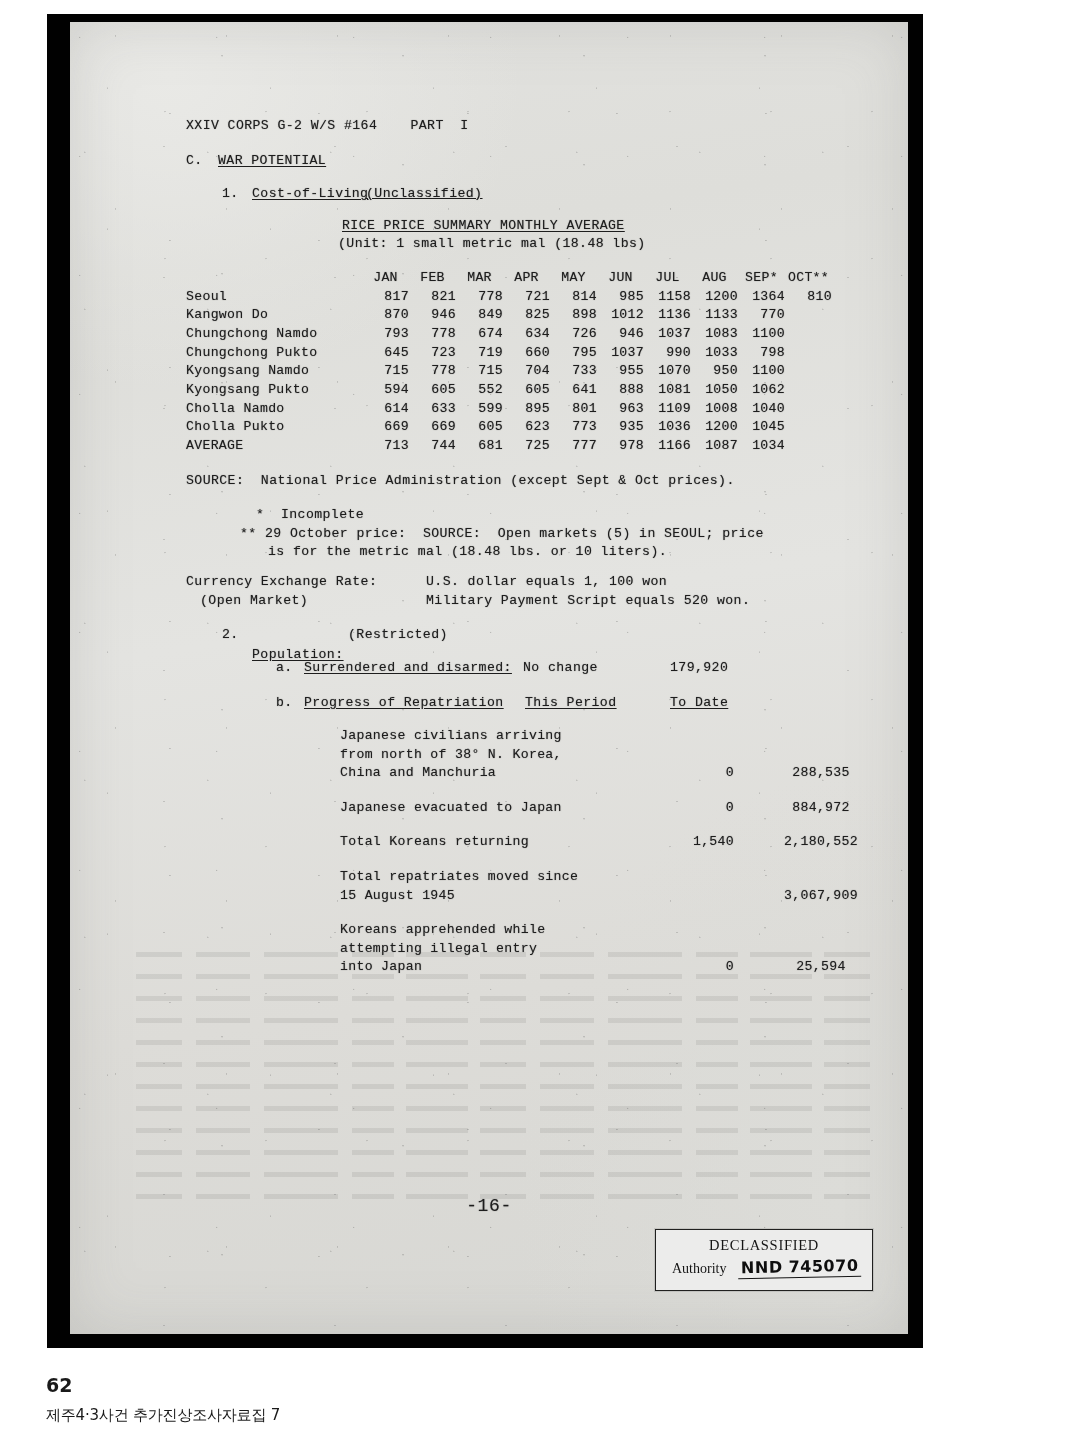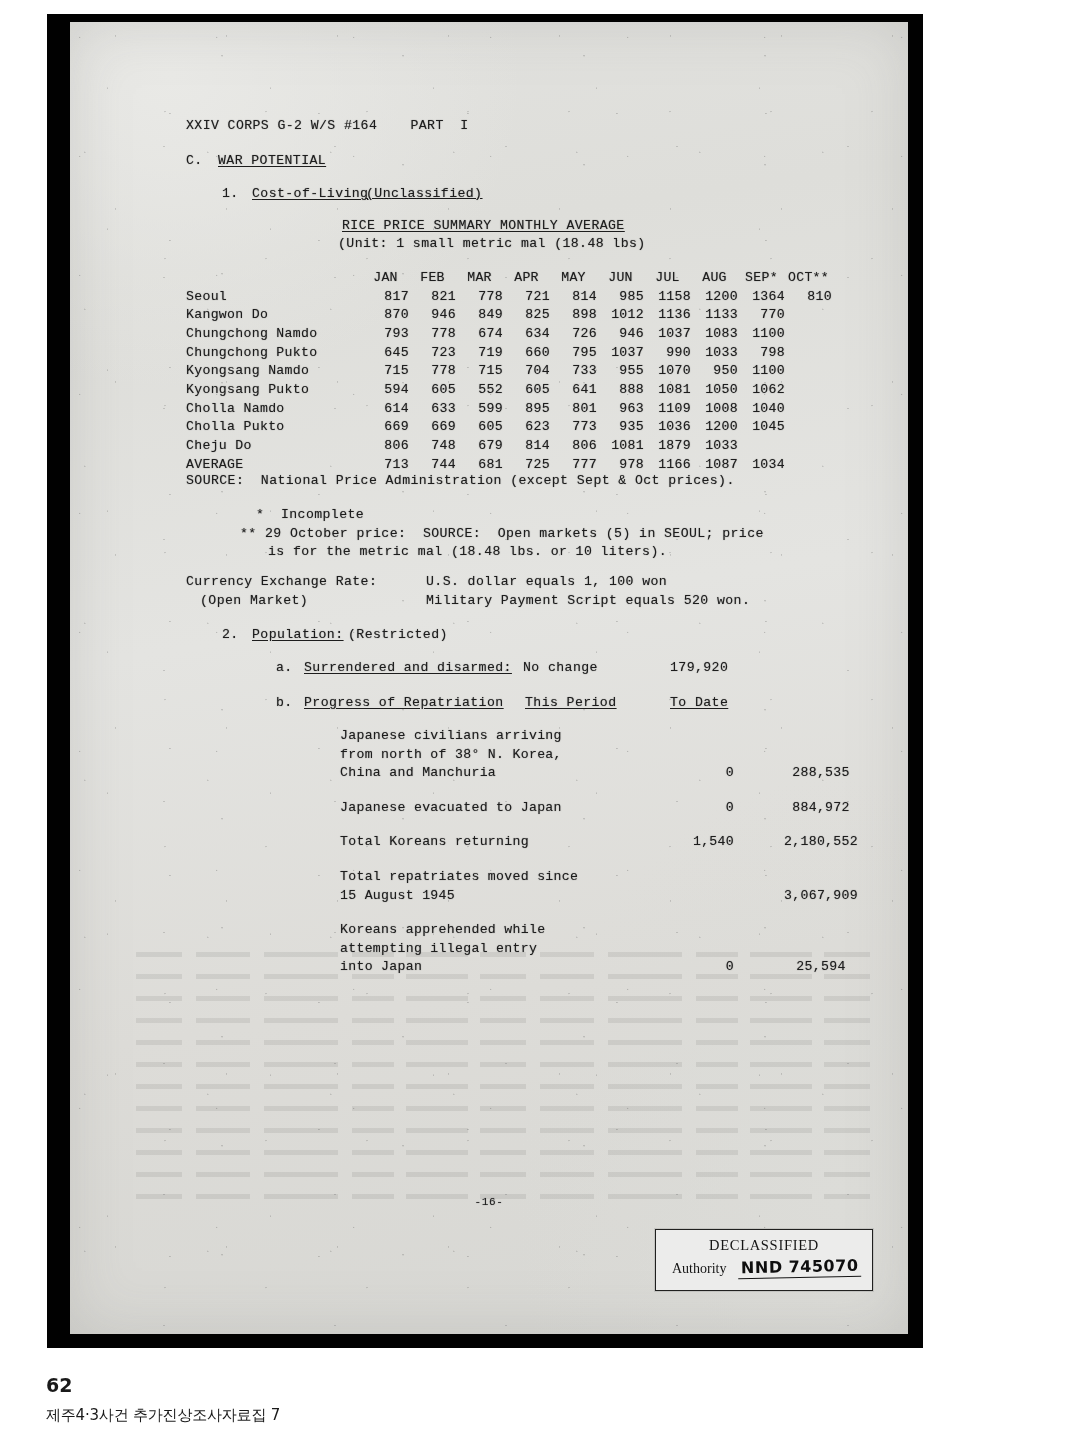--- a/index.html
+++ b/index.html
@@ -141,21 +141,21 @@
   #fn-1       { left: 186px; top: 484px; }
   #fn-2       { left: 170px; top: 503px; }
   #fn-2b      { left: 198px; top: 521px; }
 
   #cer-l1     { left: 116px; top: 551px; }
   #cer-l2     { left: 130px; top: 570px; }
   #cer-r1     { left: 356px; top: 551px; }
   #cer-r2     { left: 356px; top: 570px; }
 
   #item2-num  { left: 152px; top: 604px; }
-  #item2-ttl  { left: 182px; top: 604px; }
+  #item2-ttl  { left: 182px; top: 624px; }
   #item2-cls  { left: 278px; top: 604px; }
 
   #pa-ltr     { left: 206px; top: 637px; }
   #pa-ttl     { left: 234px; top: 637px; }
   #pa-chg     { left: 453px; top: 637px; }
   #pa-num     { left: 600px; top: 637px; }
 
   #pb-ltr     { left: 206px; top: 672px; }
   #pb-ttl     { left: 234px; top: 672px; }
   #pb-c1      { left: 455px; top: 672px; }
@@ -183,21 +183,21 @@
     position: absolute; right: 0; bottom: 0;
     width: 118px; text-align: center; white-space: pre;
   }
 
   #page-num {
     position: absolute;
     left: 0; top: 1174px;
     width: 838px;
     text-align: center;
     font-family: "Liberation Mono", "DejaVu Sans Mono", monospace;
-    font-size: 11px;
+    font-size: 18px;
     color: #1d1d1d;
     letter-spacing: .6px;
     text-shadow: 0 0 1.1px rgba(40,40,40,.55);
   }
 
   
   #stamp {
     position: absolute;
     left: 585px; top: 1207px;
     width: 218px; height: 62px;
@@ -389,33 +389,20 @@
             <td class="region">Cholla Pukto</td>
             <td class="mcell">669</td>
             <td class="mcell">669</td>
             <td class="mcell">605</td>
             <td class="mcell">623</td>
             <td class="mcell">773</td>
             <td class="mcell">935</td>
             <td class="mcell">1036</td>
             <td class="mcell">1200</td>
             <td class="mcell">1045</td>
-            <td class="mcell"></td>
-          </tr>
-          <tr>
-            <td class="region">Cheju Do</td>
-            <td class="mcell">806</td>
-            <td class="mcell">748</td>
-            <td class="mcell">679</td>
-            <td class="mcell">814</td>
-            <td class="mcell">806</td>
-            <td class="mcell">1081</td>
-            <td class="mcell">1879</td>
-            <td class="mcell">1033</td>
-            <td class="mcell"></td>
             <td class="mcell"></td>
           </tr>
           <tr>
             <td class="region">AVERAGE</td>
             <td class="mcell">713</td>
             <td class="mcell">744</td>
             <td class="mcell">681</td>
             <td class="mcell">725</td>
             <td class="mcell">777</td>
             <td class="mcell">978</td>

